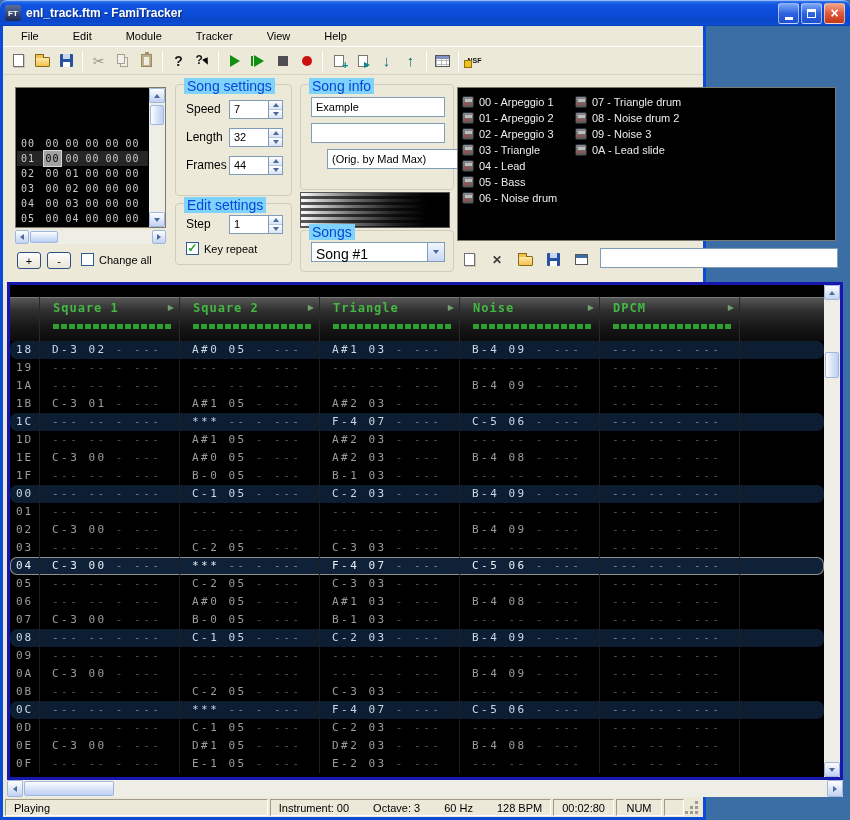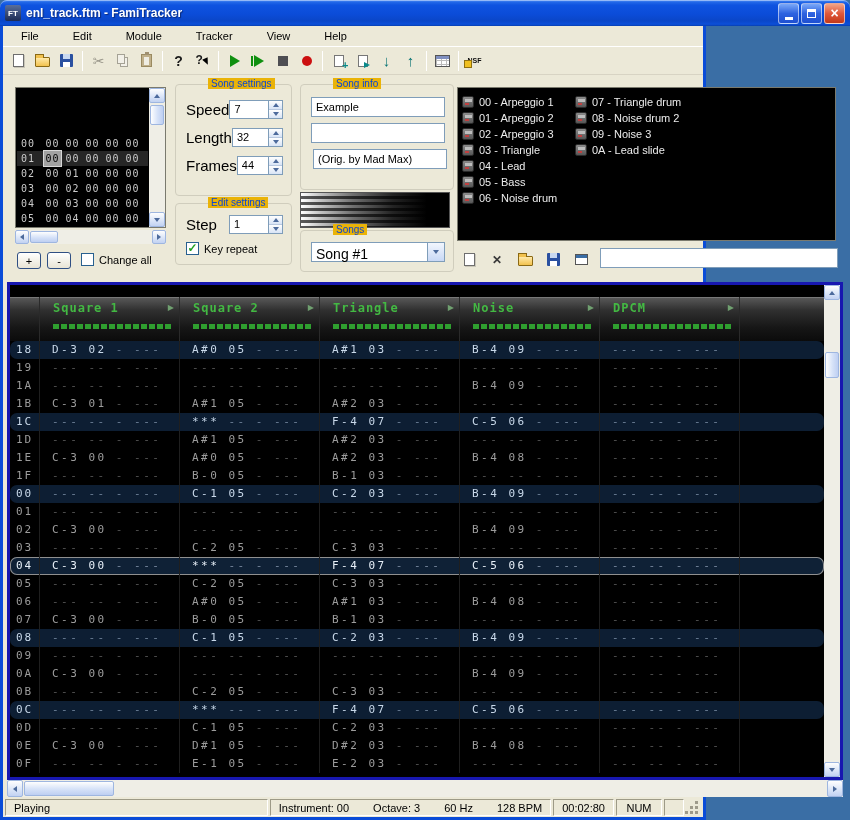--- a/index.html
+++ b/index.html
@@ -66,22 +66,22 @@
   .i-down::before{content:"↓";font-weight:bold;font-size:15px;color:#0A7575;}
   .i-up::before{content:"↑";font-weight:bold;font-size:15px;color:#0A7575;}
   .i-grid{width:15px;height:12px;background:#fff;border:1px solid #555;
     background-image:linear-gradient(#bbb 1px,transparent 1px),linear-gradient(90deg,#bbb 1px,transparent 1px);background-size:5px 4px;position:relative;}
   .i-grid::before{content:"";position:absolute;left:0;top:0;right:0;height:3px;background:#8090C0;}
   .i-nsf{font-size:7px;font-weight:bold;color:#101010;position:relative;padding:2px 2px;letter-spacing:0;}
   .i-nsf::after{content:"";position:absolute;left:-2px;bottom:-2px;width:6px;height:6px;background:#F0C020;border:1px solid #907010;}
 
   
   .group{position:absolute;border:1px solid #D0CDBD;border-radius:4px;}
-  .group-label{position:absolute;top:-7px;left:8px;background:#eab308;padding:0 3px;color:#0a46d5;font-size:10px;white-space:nowrap;margin-left:24px;}
-  .lbl{font-size:15px;color:#000;}
+  .group-label{position:absolute;top:-7px;left:8px;background:#7dd3fc;padding:0 3px;color:#0a46d5;font-size:14px;white-space:nowrap;}
+  .lbl{font-size:12px;color:#000;}
   .ss-row{position:absolute;left:10px;right:8px;height:20px;display:flex;align-items:center;justify-content:space-between;}
   .spin{display:flex;width:54px;height:19px;}
   .spin-val{flex:1;background:#fff;border:1px solid #7F9DB9;border-right:none;font-size:11px;padding:2px 4px;}
   .spin-btns{width:15px;display:flex;flex-direction:column;border:1px solid #7F9DB9;}
   .spin-b{flex:1;background:linear-gradient(180deg,#FEFEFE,#D8E4F6);display:flex;align-items:center;justify-content:center;}
   .spin-b + .spin-b{border-top:1px solid #B8C8E0;}
   .tri-up{width:0;height:0;border:3px solid transparent;border-bottom:4px solid #4C6A9C;margin-top:-3px;}
   .tri-down{width:0;height:0;border:3px solid transparent;border-top:4px solid #4C6A9C;margin-bottom:-3px;}
   .tri-left{width:0;height:0;border:3px solid transparent;border-right:4px solid #4C6A9C;margin-left:-3px;}
   .tri-right{width:0;height:0;border:3px solid transparent;border-left:4px solid #4C6A9C;margin-right:-3px;}
@@ -419,21 +419,21 @@
             <span class="tick">✓</span>
           </span>
         <span class="cb-label">Key repeat</span>
       </div>
     </div>
 
     <div class="group" style="left:297px;top:58px;width:154px;height:106px;">
       <span class="group-label">Song info</span>
       <input class="txtin" style="position: absolute; left: 10px; top: 12px; width: 134px; height: 20px;" value="Example">
       <input class="txtin" style="position: absolute; left: 10px; top: 38px; width: 134px; height: 20px;" value="">
-      <input class="txtin" style="position: absolute; left: 12px; top: 64px; width: 134px; height: 20px;" value="(Orig. by Mad Max)">
+      <input class="txtin" style="position: absolute; left: 26px; top: 64px; width: 134px; height: 20px;" value="(Orig. by Mad Max)">
     </div>
 
     <div class="vis"></div>
 
     <div class="group" style="left:297px;top:204px;width:154px;height:42px;">
       <span class="group-label">Songs</span>
       <div class="combo" style="position:absolute;left:10px;top:11px;width:134px;">
         <span class="combo-text">Song #1</span>
         <span class="combo-btn">
             <span class="tri-down"></span>

